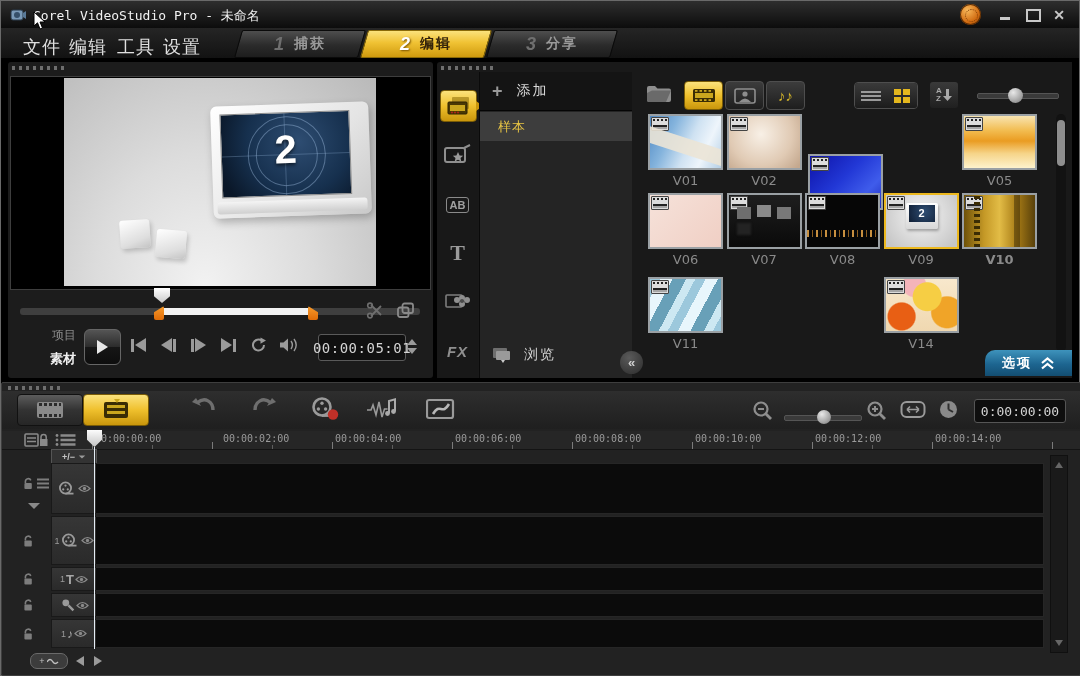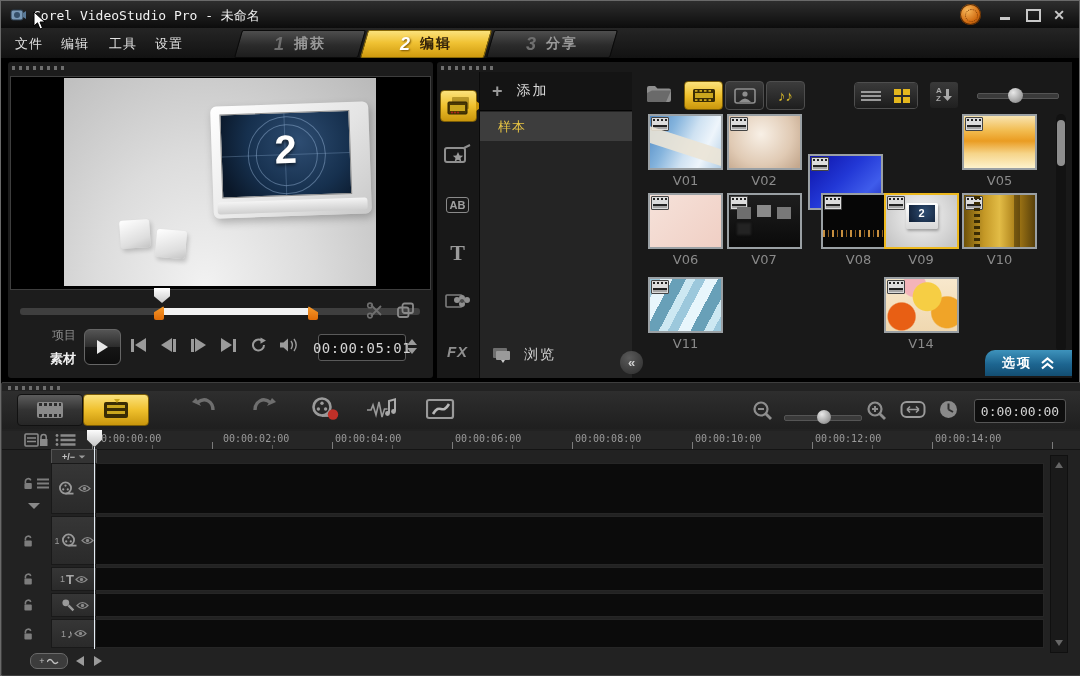--- a/index.html
+++ b/index.html
@@ -17,21 +17,21 @@
   #corel-ball::after{content:"";position:absolute;left:5px;top:5px;width:11px;height:11px;border-radius:50%;
     border:1px dotted #7c3a06;}
   .winbtn{position:absolute;top:7px;width:20px;height:14px;display:flex;align-items:center;justify-content:center;color:#c8c8c8;}
   #btn-min{left:994px;}#btn-min .g{width:10px;height:3px;background:#c8c8c8;margin-top:6px;}
   #btn-max{left:1022px;}#btn-max .g{width:11px;height:9px;border:2px solid #c8c8c8;}
   #btn-close{left:1048px;font-size:14px;font-weight:bold;}
 
   
   #menubar{position:absolute;left:1px;top:28px;right:1px;height:30px;
     background:linear-gradient(#252525,#121212);border-bottom:2px solid #000;}
-  .menu-item{position:absolute;top:7px;font-size:13px;color:#e0e0e0;letter-spacing:1px;}
+  .menu-item{position:absolute;top:7px;font-size:18px;color:#e0e0e0;letter-spacing:1px;margin-left:8px;}
   #steps{position:absolute;left:238px;top:30px;height:26px;display:flex;}
   .step{position:relative;width:122px;height:26px;margin-right:2px;transform:skewX(-16deg);
     background:linear-gradient(#4e4e4e,#2b2b2b 55%,#1d1d1d);border:1px solid #0a0a0a;border-radius:2px;}
   .step.active{background:linear-gradient(#fbe27c,#f0c233 45%,#cf9a0e);border-color:#8a6a08;}
   .step-inner{position:absolute;inset:0;transform:skewX(16deg);display:flex;align-items:center;justify-content:center;gap:10px;}
   .step-num{font-size:18px;font-weight:bold;font-style:italic;color:#6f6f6f;}
   .step-lbl{font-size:14px;font-weight:bold;color:#9a9a9a;letter-spacing:2px;}
   .step.active .step-num{color:#fff;text-shadow:1px 1px 2px #7a5200;}
   .step.active .step-lbl{color:#33230b;}
 
@@ -536,36 +536,36 @@
               <div class="badge"></div>
             </div>
             <div class="tlabel">V06</div>
           </div>
           <div class="thumb" style="left: 94.5px; top: 89px;">
             <div class="timg th-v07">
               <div class="badge"></div>
             </div>
             <div class="tlabel">V07</div>
           </div>
-          <div class="thumb" style="left: 189px; top: 89px;">
+          <div class="thumb" style="left: 173px; top: 89px;">
             <div class="timg th-v08">
               <div class="badge"></div>
             </div>
             <div class="tlabel">V08</div>
           </div>
           <div class="thumb selected" style="left: 251.5px; top: 89px;">
             <div class="timg th-v09">
               <div class="badge"></div>
               <div class="mini-tv">
                 <div class="mini-screen">2</div>
               </div>
             </div>
             <div class="tlabel">V09</div>
           </div>
-          <div class="thumb" style="left: 330px; top: 89px;">
+          <div class="thumb" style="left: 330px; top: 89px; font-weight: bold;">
             <div class="timg th-v10">
               <div class="badge"></div>
             </div>
             <div class="tlabel">V10</div>
           </div>
           <div class="thumb" style="left: 16px; top: 173px;">
             <div class="timg th-v11">
               <div class="badge"></div>
             </div>
             <div class="tlabel">V11</div>

